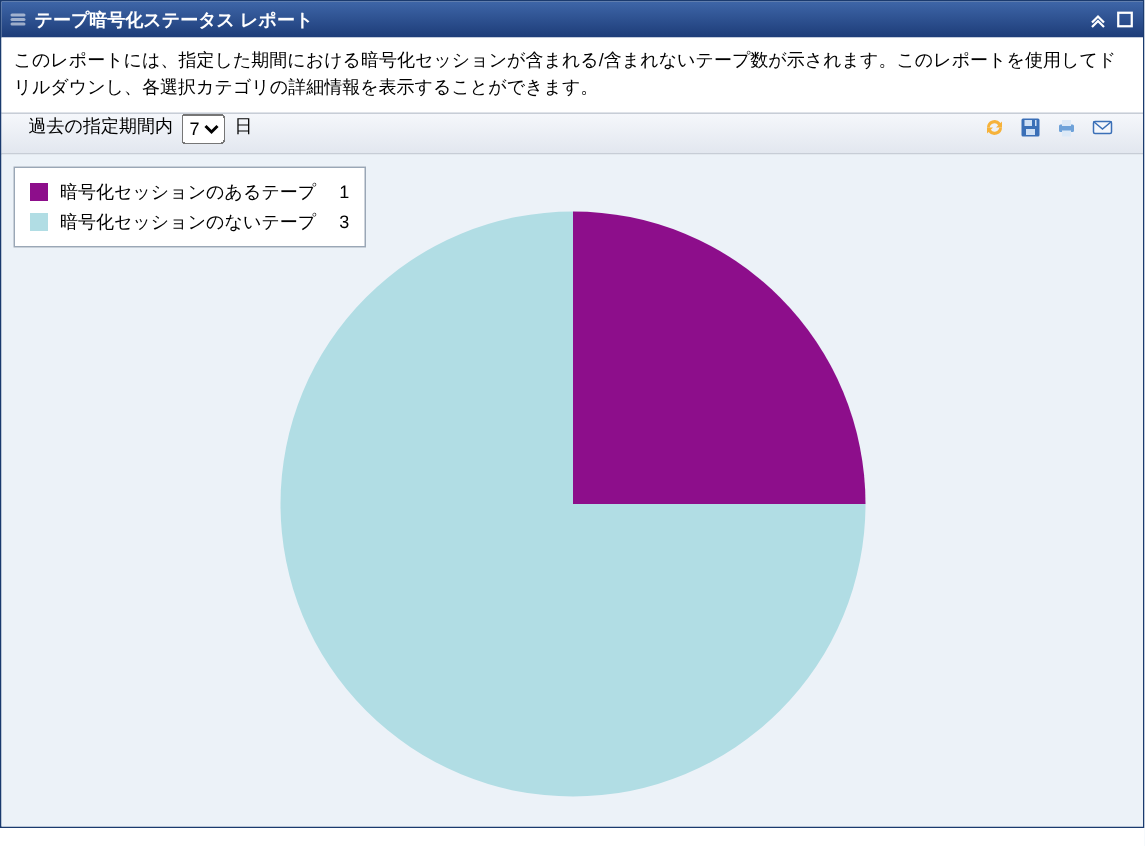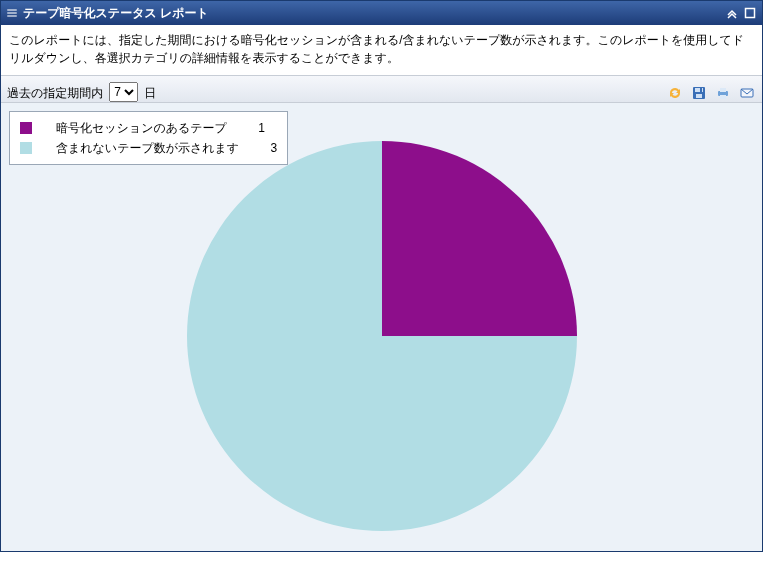--- a/index.html
+++ b/index.html
@@ -4,29 +4,29 @@
 <style>
 html,body{margin:0;padding:0;font-family:"Meiryo","Hiragino Kaku Gothic Pro",sans-serif;font-size:12px;background:#fff}
 .window{width:763px;height:552px;box-sizing:border-box;border:1px solid #1a3a6e;background:#ecf2f8;position:relative;display:flex;flex-direction:column}
 .titlebar{height:24px;background:linear-gradient(#3e66a8,#1d3c78);color:#fff;display:flex;align-items:center;padding:0 6px;font-weight:bold;font-size:12px}
 .titlebar .grip{width:10px;display:flex;flex-direction:column;gap:1px;margin-right:6px}
 .titlebar .grip span{display:block;height:2px;background:rgba(255,255,255,.55);border-radius:1px}
 .titlebar .title{flex:1}
 .titlebar .ctrl{display:flex;gap:6px;align-items:center}
 .titlebar .ctrl svg{display:block}
 .desc{padding:6px 8px 8px;color:#000000;line-height:1.5;background:#fff}
-.toolbar{height:26px;border-top:1px solid #c7cdd6;border-bottom:1px solid #c7cdd6;background:linear-gradient(#f5f7fb,#e2e7ef);display:flex;align-items:flex-end;padding:0 6px}
+.toolbar{height:26px;border-top:1px solid #c7cdd6;border-bottom:1px solid #c7cdd6;background:linear-gradient(#f5f7fb,#e2e7ef);display:flex;align-items:flex-start;padding:0 18px}
 .toolbar .lbl{margin-right:6px}
 .toolbar select{font-family:inherit;font-size:12px;height:20px}
 .toolbar .spacer{flex:1}
 .toolbar .icons{display:flex;gap:6px;align-items:center}
 .toolbar .icons .icon{width:18px;height:18px;display:flex;align-items:center;justify-content:center;cursor:pointer}
 .content{flex:1;position:relative;background:#ecf2f8}
 .legend{position:absolute;left:8px;top:8px;background:#fff;border:1px solid #9aa7b6;padding:6px 10px}
-.legend-row{display:flex;align-items:center;gap:24px;line-height:20px}
+.legend-row{display:flex;align-items:center;gap:8px;line-height:20px}
 .swatch{width:12px;height:12px;flex:0 0 12px}
 .legend-label{white-space:nowrap}
 .legend-value{width:14px;text-align:right}
 .pie-holder{position:absolute;left:50%;top:52%;transform:translate(-50%,-50%)}
 svg.pie{display:block}
 </style>
 </head>
 <body>
 
 <div class="window">
@@ -94,21 +94,21 @@
 
   <div class="content">
     <div class="legend">
       <div class="legend-row">
         <span class="swatch" style="background:#8d0e8b"></span>
         <span class="legend-label">暗号化セッションのあるテープ</span>
         <span class="legend-value">1</span>
       </div>
       <div class="legend-row">
         <span class="swatch" style="background:#b1dde4"></span>
-        <span class="legend-label">含まれないテープ数が示されます</span>
+        <span class="legend-label">暗号化セッションのないテープ</span>
         <span class="legend-value">3</span>
       </div>
     </div>
     <div class="pie-holder">
       <svg class="pie" id="pie-svg" width="400" height="400" viewBox="0 0 400 400">
           <path d="M 200 200 L 200 5 A 195 195 0 0 1 395 200 Z" fill="#8d0e8b"></path>
           <path d="M 200 200 L 395 200 A 195 195 0 1 1 199.99999999999997 5 Z" fill="#b1dde4"></path>
         </svg>
     </div>
   </div>

